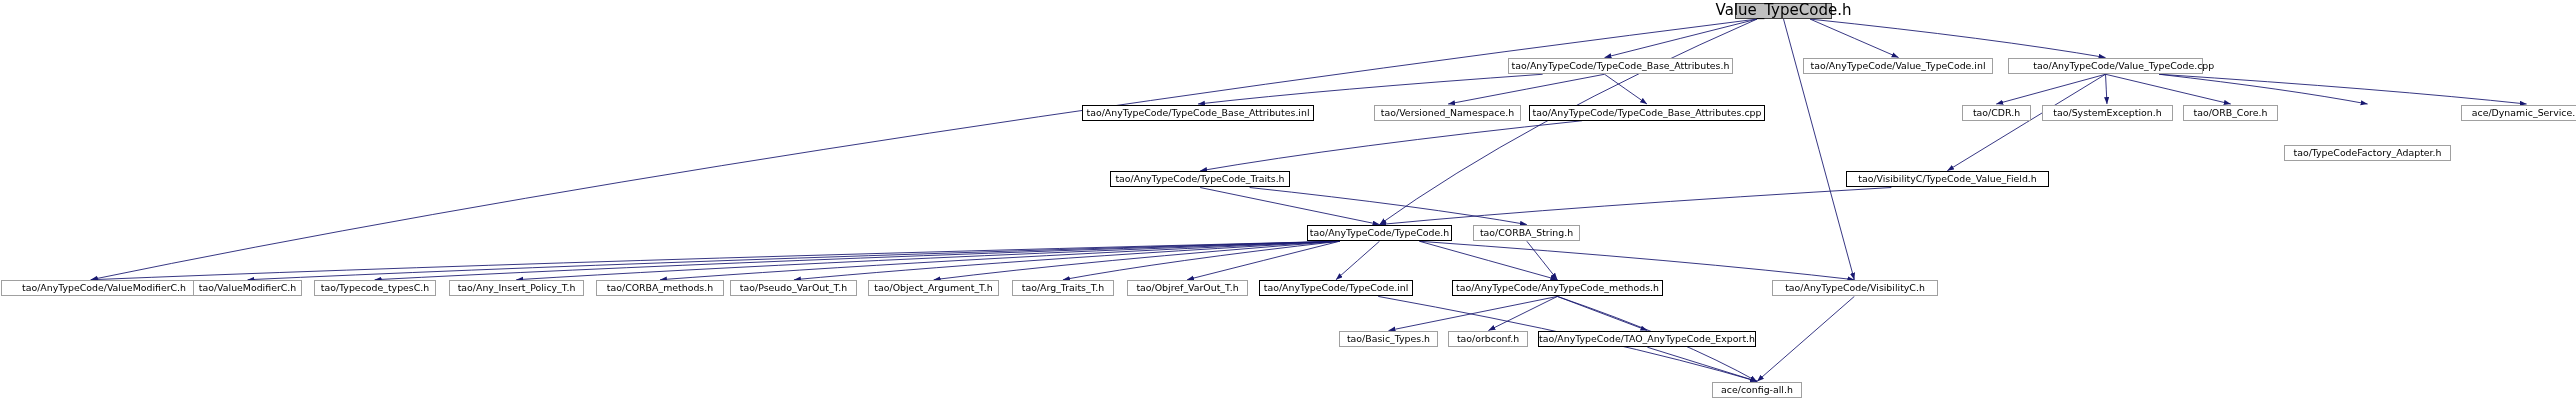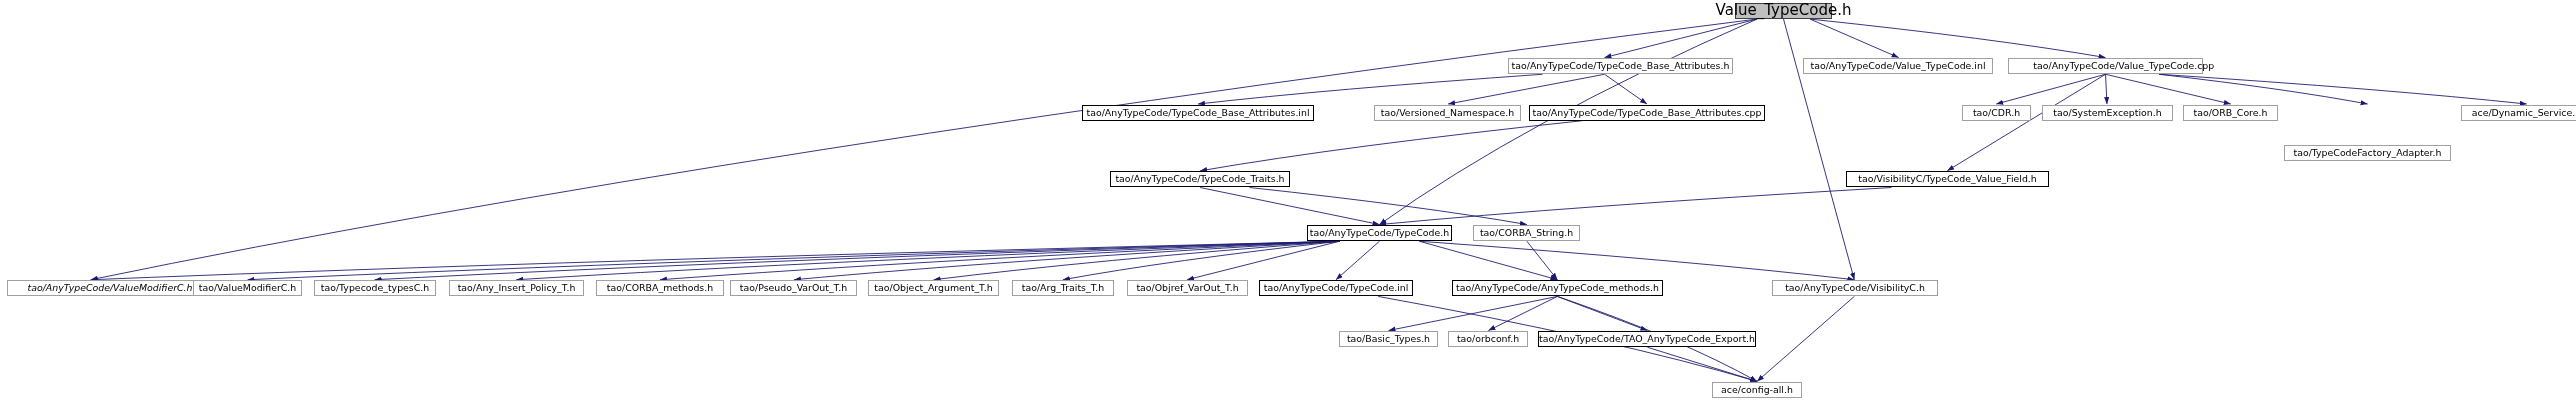--- a/index.html
+++ b/index.html
@@ -93,21 +93,21 @@
       <div class="node" style="left: 1529px; top: 105px; width: 236px;">tao/AnyTypeCode/TypeCode_Base_Attributes.cpp</div>
       <div class="node soft" style="left: 1962px; top: 105px; width: 69px;">tao/CDR.h</div>
       <div class="node soft" style="left: 2042px; top: 105px; width: 131px;">tao/SystemException.h</div>
       <div class="node soft" style="left: 2183px; top: 105px; width: 95px;">tao/ORB_Core.h</div>
       <div class="node soft" style="left: 2284px; top: 105px; width: 167px; margin-top: 40px;">tao/TypeCodeFactory_Adapter.h</div>
       <div class="node soft" style="left: 2461px; top: 105px; width: 131px;">ace/Dynamic_Service.h</div>
       <div class="node" style="left: 1110px; top: 171px; width: 180px;">tao/AnyTypeCode/TypeCode_Traits.h</div>
       <div class="node" style="left: 1846px; top: 171px; width: 203px;">tao/VisibilityC/TypeCode_Value_Field.h</div>
       <div class="node" style="left: 1307px; top: 225px; width: 145px;">tao/AnyTypeCode/TypeCode.h</div>
       <div class="node soft" style="left: 1473px; top: 225px; width: 107px;">tao/CORBA_String.h</div>
-      <div class="node soft" style="left: 7px; top: 280px; width: 206px; font-style: italic;">tao/AnyTypeCode/ValueModifierC.h</div>
+      <div class="node soft" style="left: 1px; top: 280px; width: 206px;">tao/AnyTypeCode/ValueModifierC.h</div>
       <div class="node soft" style="left: 193px; top: 280px; width: 109px;">tao/ValueModifierC.h</div>
       <div class="node soft" style="left: 314px; top: 280px; width: 122px;">tao/Typecode_typesC.h</div>
       <div class="node soft" style="left: 449px; top: 280px; width: 135px;">tao/Any_Insert_Policy_T.h</div>
       <div class="node soft" style="left: 596px; top: 280px; width: 128px;">tao/CORBA_methods.h</div>
       <div class="node soft" style="left: 730px; top: 280px; width: 127px;">tao/Pseudo_VarOut_T.h</div>
       <div class="node soft" style="left: 868px; top: 280px; width: 131px;">tao/Object_Argument_T.h</div>
       <div class="node soft" style="left: 1012px; top: 280px; width: 102px;">tao/Arg_Traits_T.h</div>
       <div class="node soft" style="left: 1127px; top: 280px; width: 121px;">tao/Objref_VarOut_T.h</div>
       <div class="node" style="left: 1259px; top: 280px; width: 154px;">tao/AnyTypeCode/TypeCode.inl</div>
       <div class="node" style="left: 1452px; top: 280px; width: 211px;">tao/AnyTypeCode/AnyTypeCode_methods.h</div>

